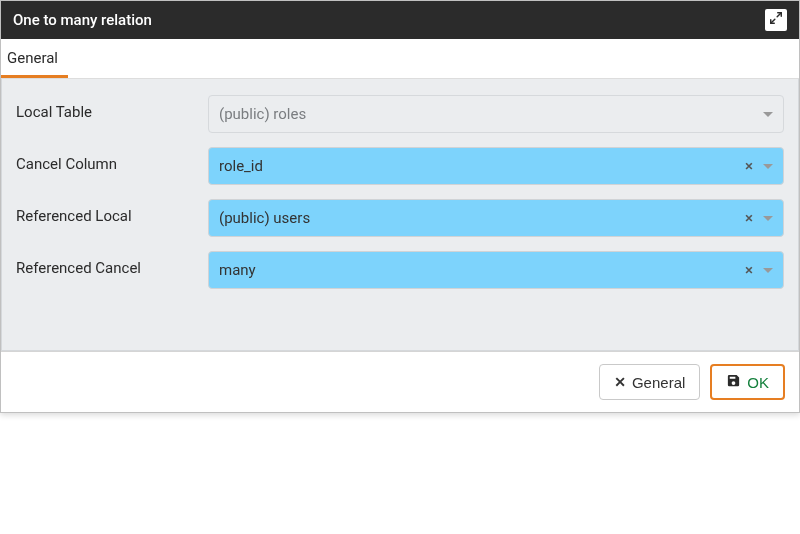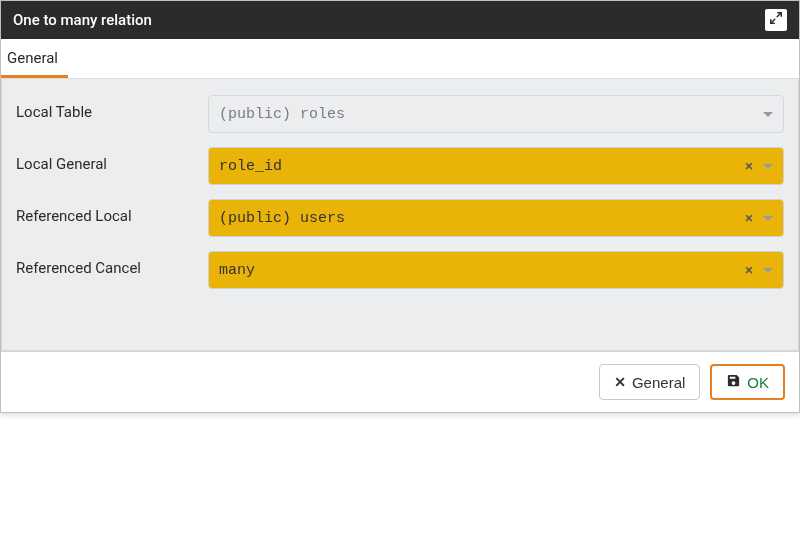--- a/index.html
+++ b/index.html
@@ -71,39 +71,39 @@
       gap: 12px;
     }
     .field-label {
       width: 180px;
       padding-top: 8px;
       font-size: 15px;
       color: #2b2b2b;
     }
     .select {
       flex: 1;
-      background: #eab308;
+      background: #7dd3fc;
       border: 1px solid #d0d3d6;
       border-radius: 4px;
       height: 38px;
       display: flex;
       align-items: center;
       padding: 0 10px;
       font-size: 15px;
       color: #333;
       position: relative;
       cursor: pointer;
     }
     .select.disabled {
       background: #ebedef;
       border-color: #d6d9dc;
       color: #7a7d80;
       cursor: default;
     }
-    .select-value { flex: 1; font-family: Liberation Mono, monospace; }
+    .select-value { flex: 1; }
     .select-actions {
       display: flex;
       align-items: center;
       gap: 10px;
       color: #888;
     }
     .clear-x {
       font-size: 15px;
       font-weight: 600;
       color: #555;
@@ -178,21 +178,21 @@
       <div class="field-label">Local Table</div>
       <div class="select disabled">
         <span class="select-value">(public) roles</span>
         <div class="select-actions">
           <span class="caret"></span>
         </div>
       </div>
     </div>
 
     <div class="field-row">
-      <div class="field-label">Local General</div>
+      <div class="field-label">Cancel Column</div>
       <div class="select">
         <span class="select-value">role_id</span>
         <div class="select-actions">
           <span class="clear-x">×</span>
           <span class="caret"></span>
         </div>
       </div>
     </div>
 
     <div class="field-row">

